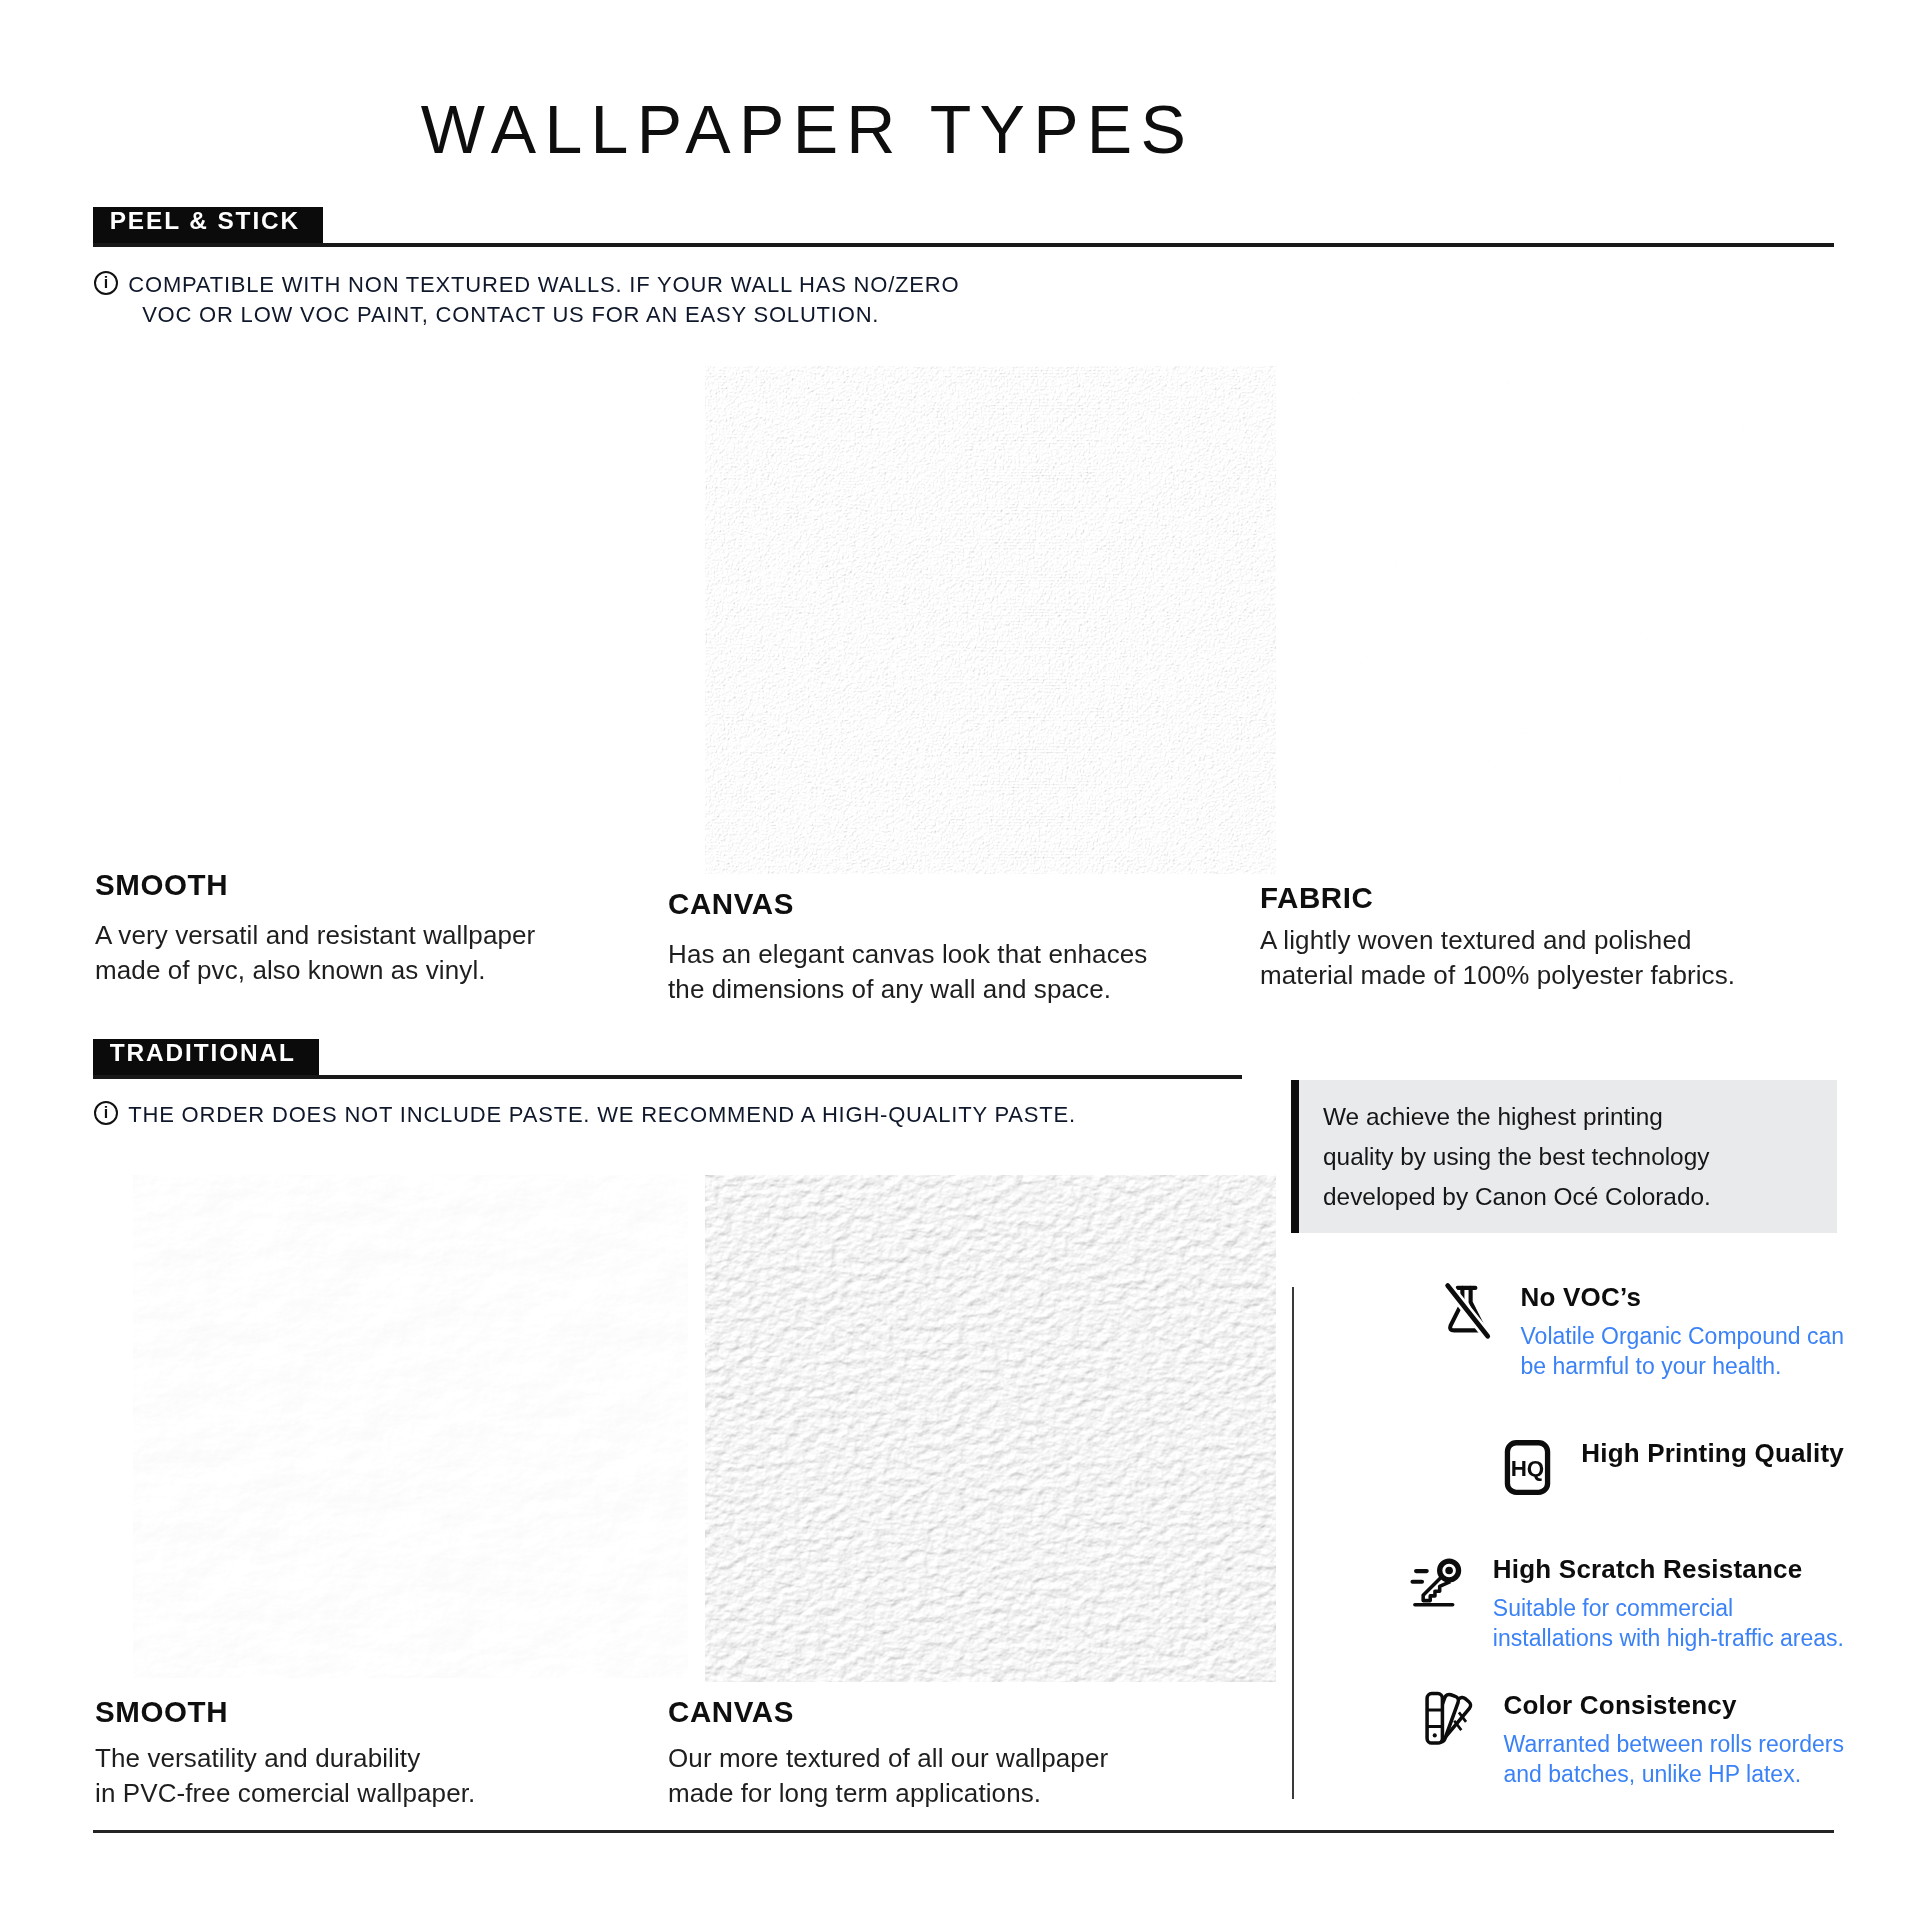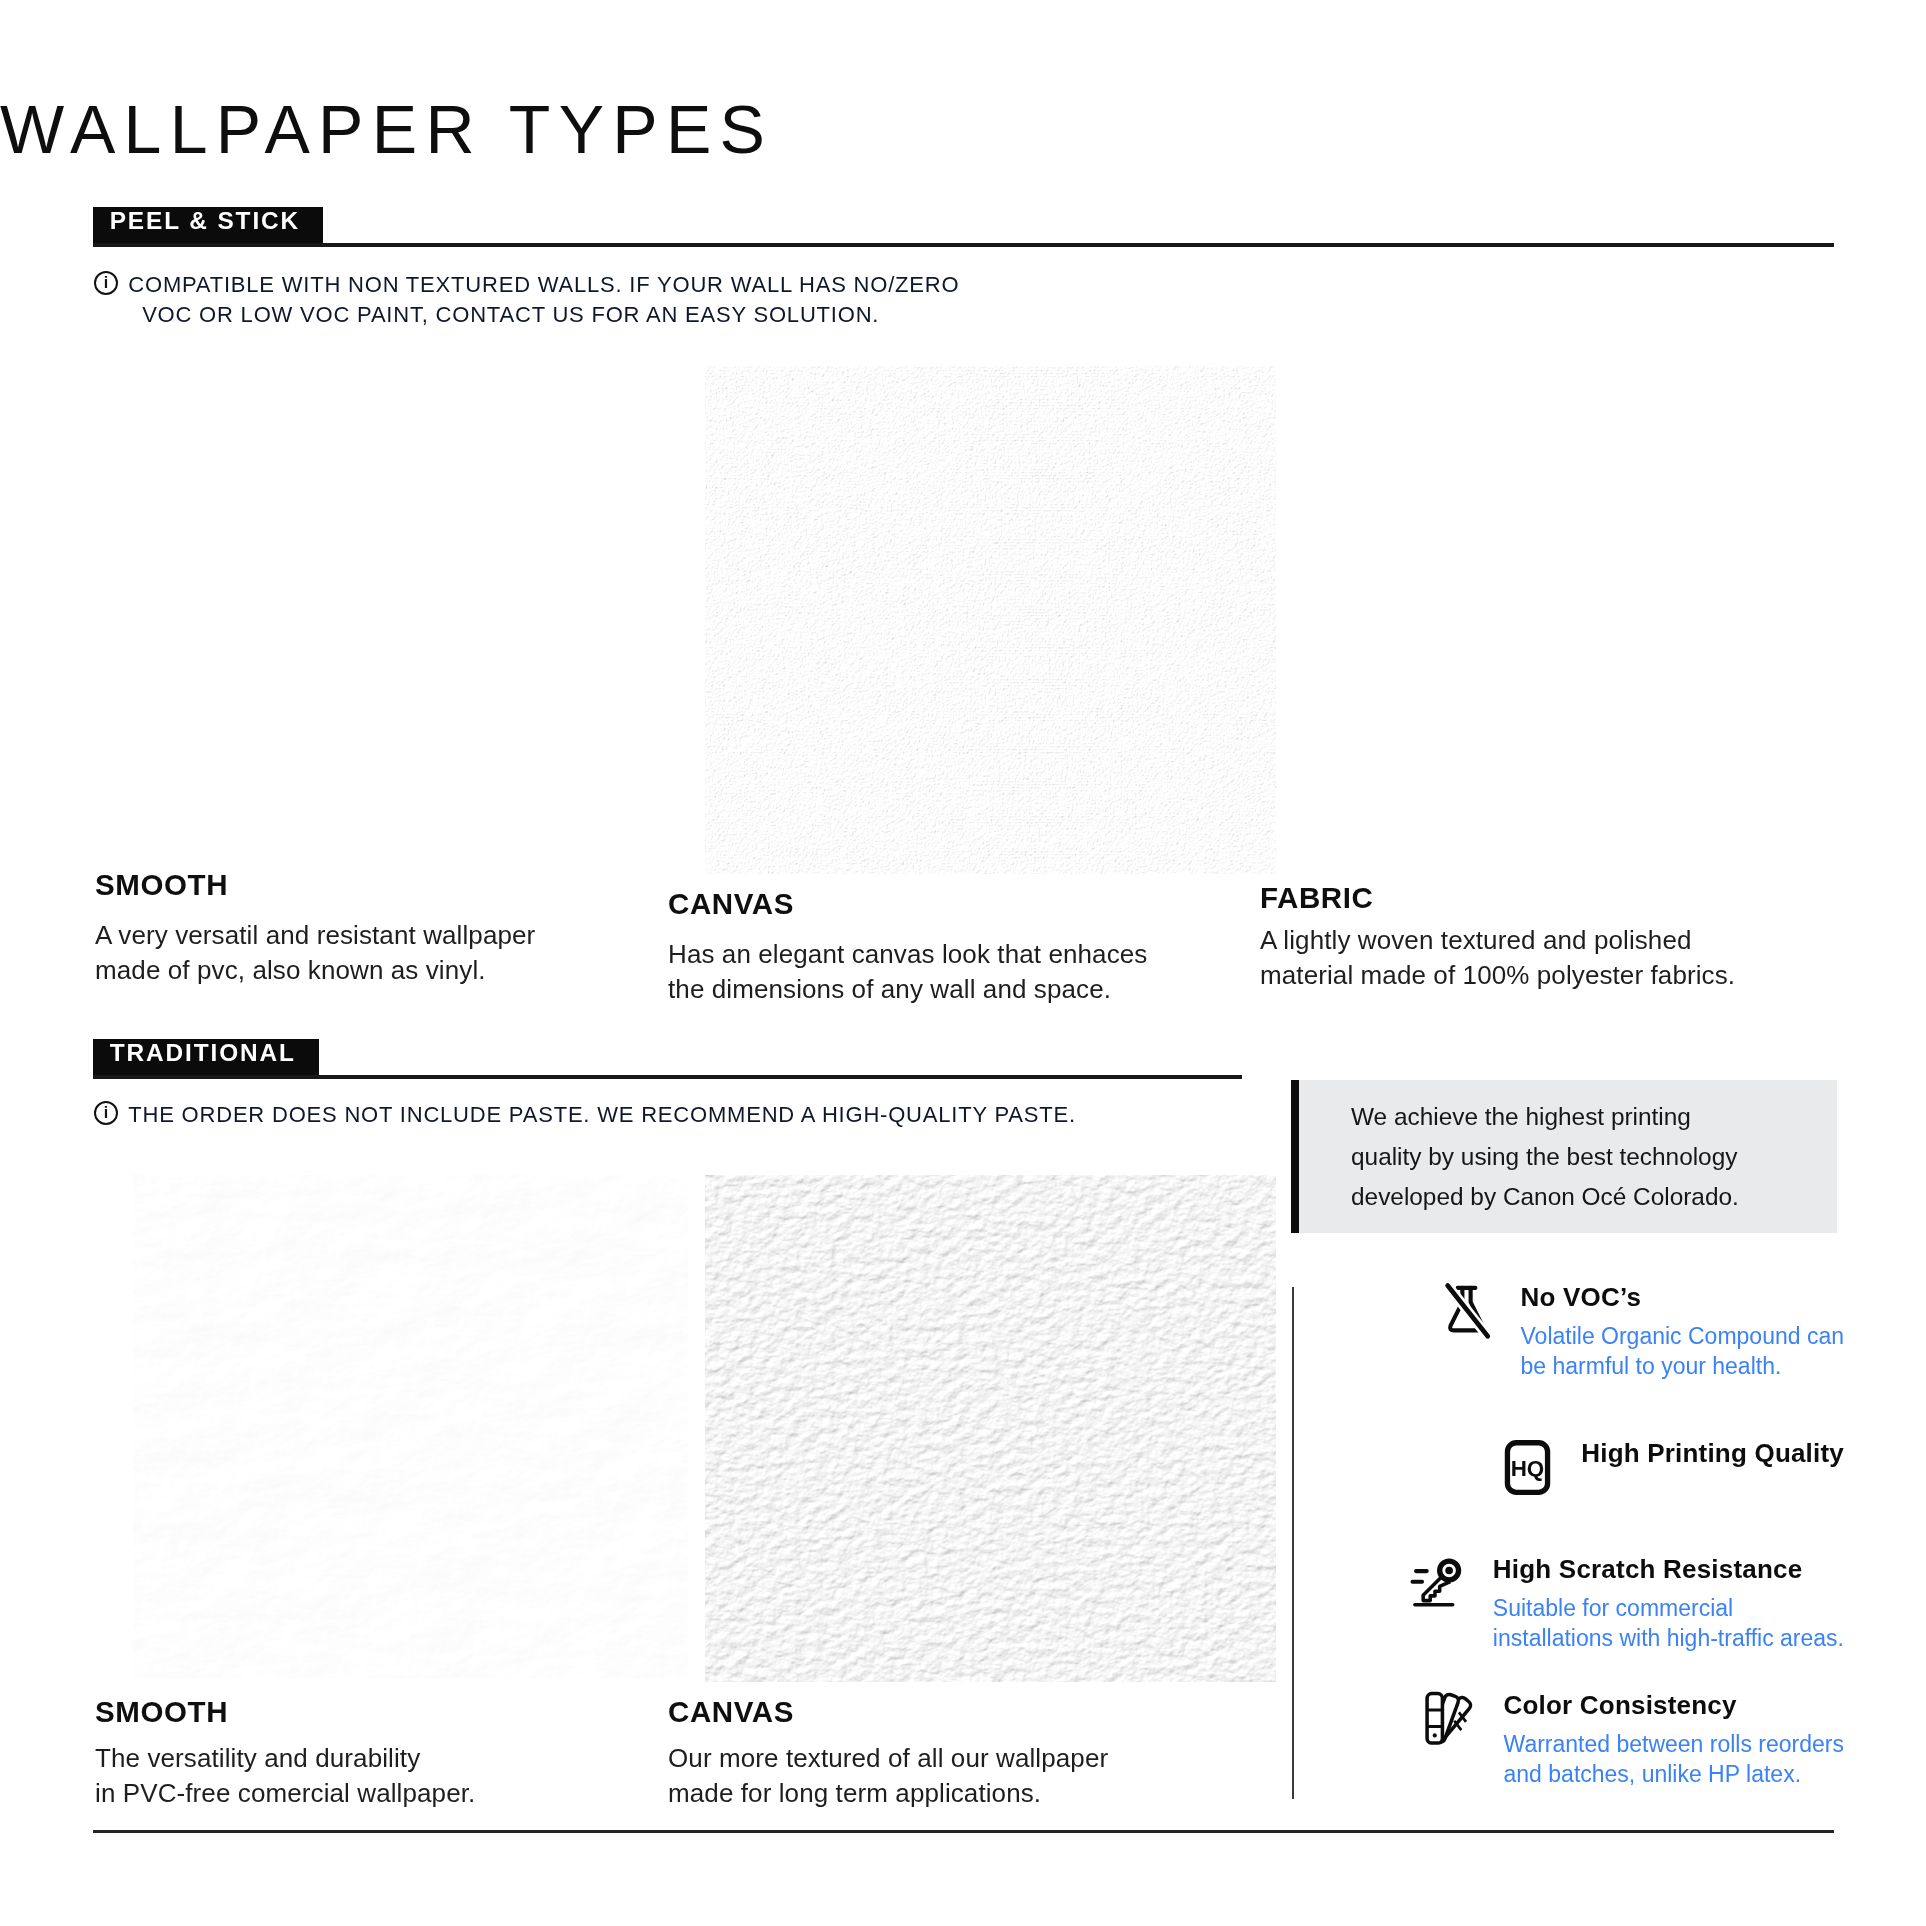--- a/index.html
+++ b/index.html
@@ -11,21 +11,21 @@
     font-family: "Liberation Sans", sans-serif;
     color: #111111;
     overflow: hidden;
   }
   
   .title {
     position: absolute;
     top: 90px; left: 0;
     width: 1615px;
     margin: 0;
-    text-align: left;
+    text-align: center;
     font-size: 68px;
     font-weight: 400;
     letter-spacing: 8.3px;
     color: #0e0e0e;
     white-space: nowrap;
   }
   
   .sec-label {
     position: absolute;
     left: 93px;
@@ -103,21 +103,21 @@
   .d-5 { left: 668px; top: 1741px; }
   
   .q-bar { position: absolute; left: 1291px; top: 1080px; width: 9px; height: 153px; background: #0d0d0d; }
   .q-box {
     position: absolute; left: 1299px; top: 1080px; width: 538px; height: 153px;
     background: #e9eaec;
     display: flex; align-items: center;
     box-sizing: border-box;
   }
   .q-text {
-    padding-left: 52px;
+    padding-left: 24px;
     font-size: 24.4px;
     line-height: 40px;
     color: #161616;
     white-space: pre-line;
   }
   .v-line { position: absolute; left: 1292px; top: 1287px; width: 1.9px; height: 512px; background: #3a3a3a; }
   .feature { position: absolute; left: 1330px; width: 514px; display: flex; gap: 24.4px; justify-content: flex-end; }
   .f-1 { top: 1282px; }
   .f-2 { top: 1426px; margin-top: 12px; }
   .f-3 { top: 1554px; }

